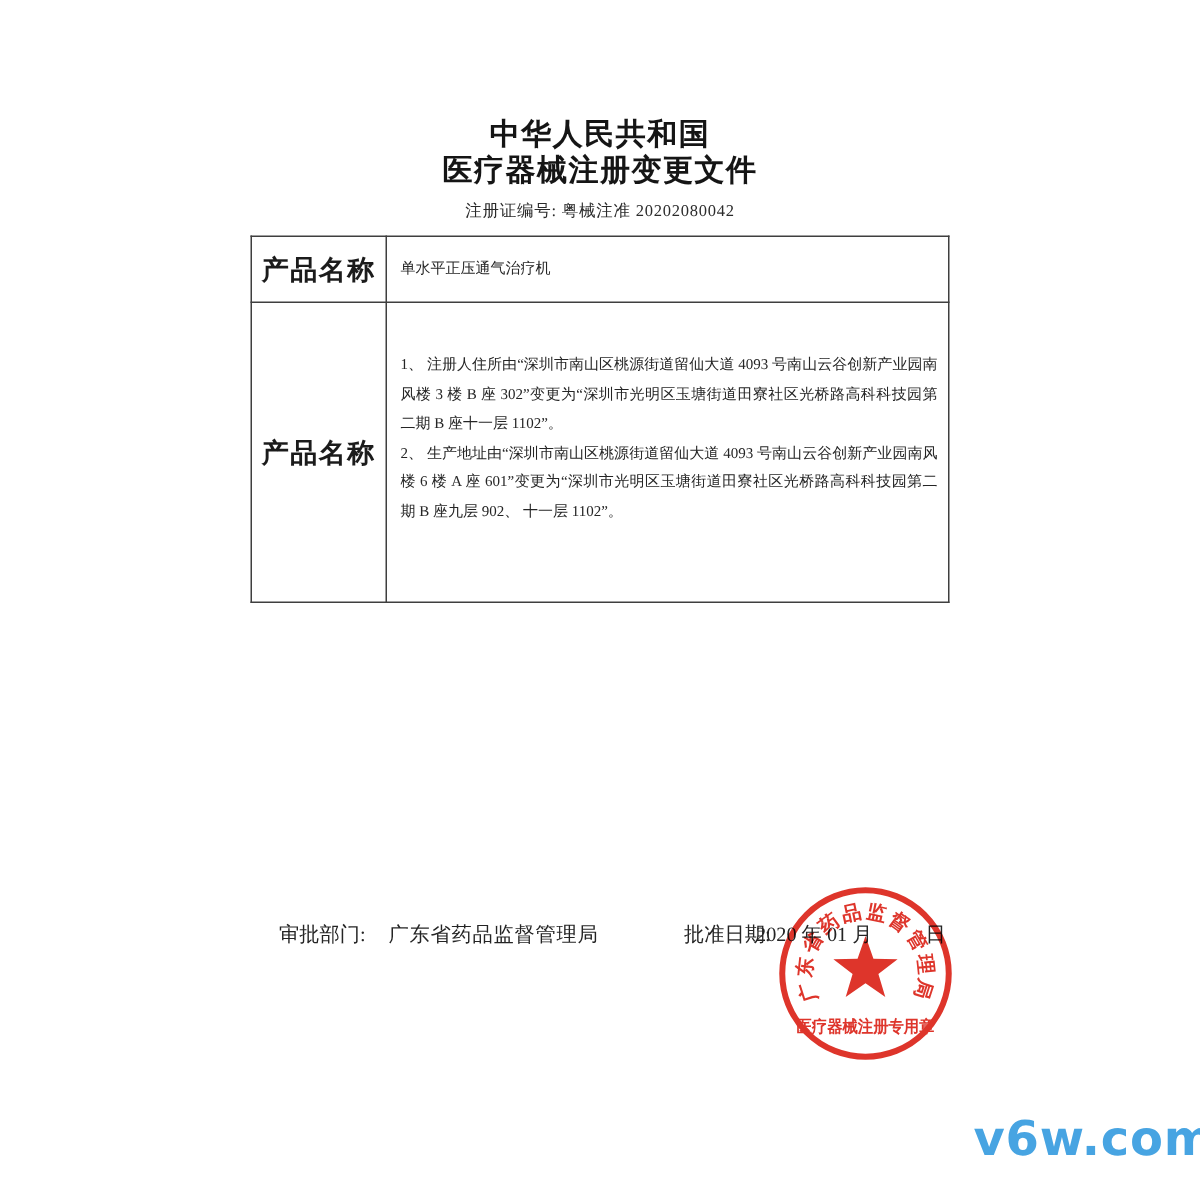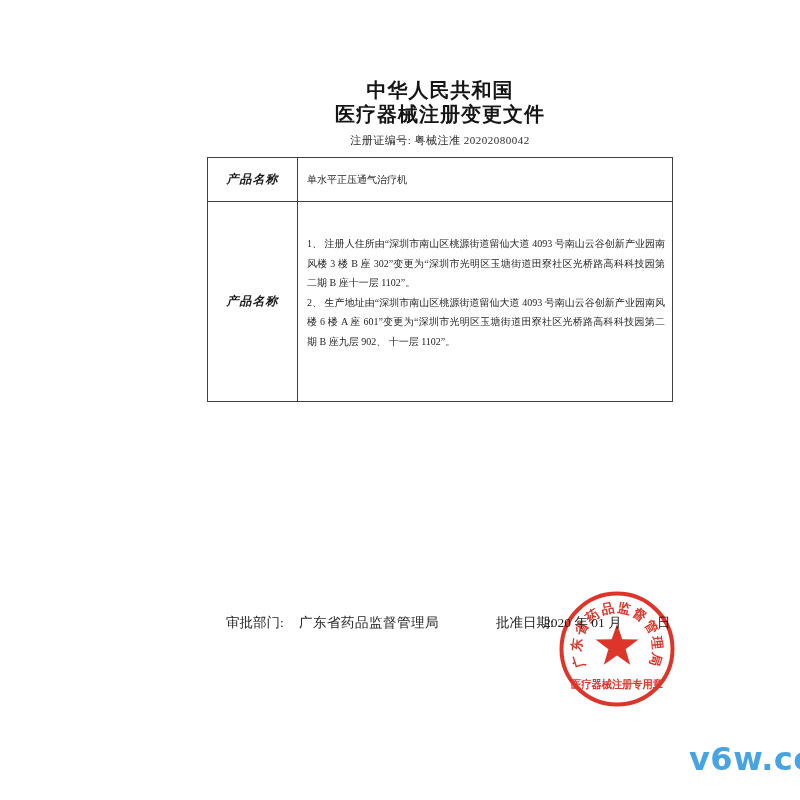--- a/index.html
+++ b/index.html
@@ -1,36 +1,36 @@
 <!DOCTYPE html>
 <html><head>
 <meta charset="utf-8">
 <style>
   html, body { margin:0; padding:0; background:#ffffff; }
   body {
     width:800px; height:800px; position:relative; overflow:hidden;
     font-family:"Liberation Serif","DejaVu Serif",serif; color:#262626;
   }
-  .page { position:absolute; inset:0; background:#ffffff;margin-left:40px; }
+  .page { position:absolute; inset:0; background:#ffffff; }
 
   
   .title-block { position:absolute; left:167px; top:78px; width:466px; text-align:center; color:#151515; }
   .title-line { font-size:20px; line-height:24px; font-weight:bold; letter-spacing:1px; }
   .reg-no { position:absolute; left:167px; top:133px; width:466px; text-align:center;
             font-size:11px; color:#2b2b2b; letter-spacing:0.5px; }
 
   
   table.doc-table {
     position:absolute; left:167px; top:157px; width:466px;
     border-collapse:collapse; table-layout:fixed;
   }
   table.doc-table td { border:1.5px solid #3f3f3f; }
   .label-cell {
     width:87px; text-align:center; vertical-align:middle;
-    font-weight:bold; font-size:12px; color:#1b1b1b; letter-spacing:1px;font-style:italic;
+    font-weight:bold; font-size:18px; color:#1b1b1b; letter-spacing:1px;
   }
   .content-cell {
     font-size:10px; line-height:19.5px; color:#252525;
     padding:4px 7px 4px 9px; text-align:justify;
   }
   tr.r1 { height:44px; }
   tr.r2 { height:200px; }
   tr.r3 { height:197px; }
   tr.r2 .content-cell { vertical-align:top; padding-top:32px; }
   tr.r3 .content-cell { vertical-align:top; padding-top:76px; }

